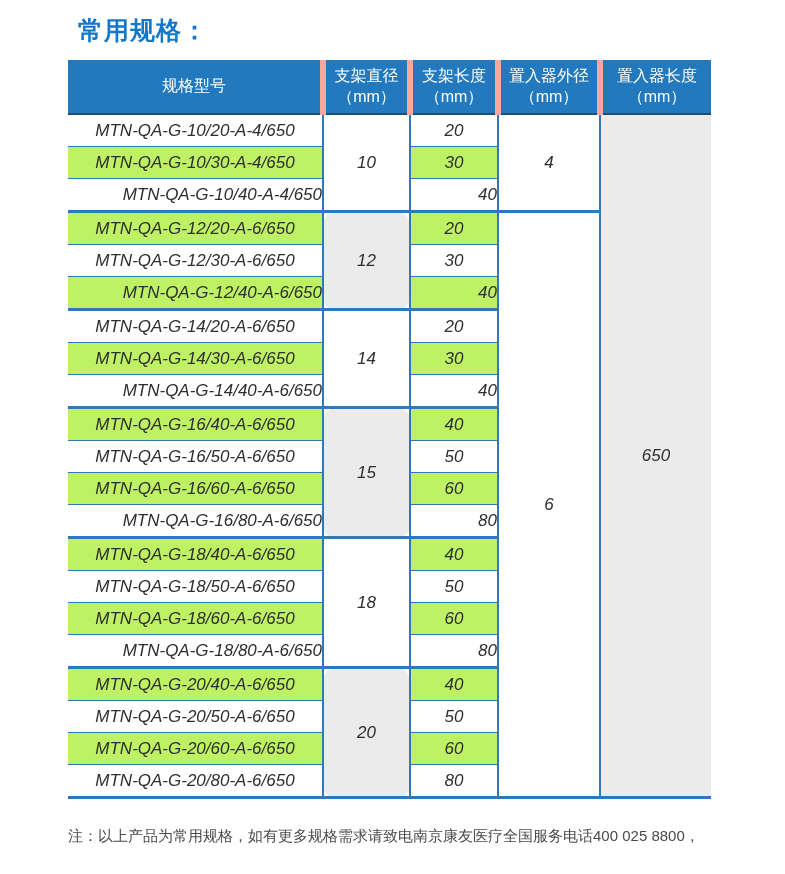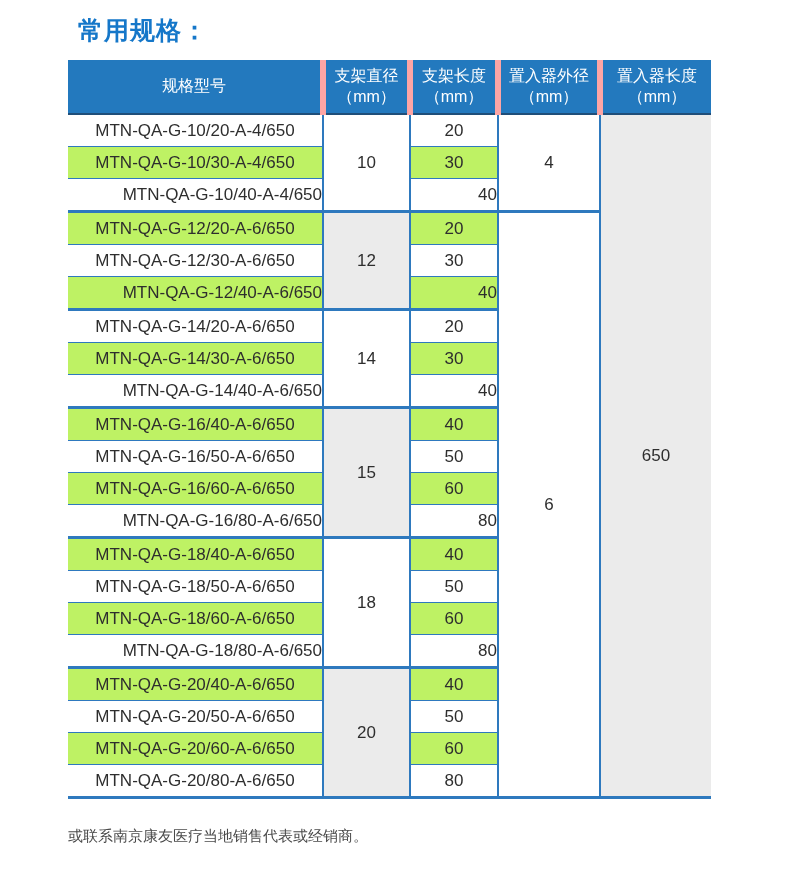--- a/index.html
+++ b/index.html
@@ -20,25 +20,25 @@
   col.c1{width:255px}col.c2{width:87px}col.c3{width:88px}col.c4{width:102px}col.c5{width:111px}
   th{
     background:#2379BE;color:#ffffff;font-weight:normal;
     font-size:16px;line-height:1.3;height:53px;padding:0;
     border-left:6px solid #fca5a5;border-bottom:2px solid #1F4E79;
     text-align:center;vertical-align:middle;
   }
   th:first-child{border-left:none;}
   td{
     height:31px;padding:0;text-align:center;vertical-align:middle;
-    font-size:17px;color:#2e2e2e;background:#ffffff;
+    font-size:17px;color:#2e2e2e;background:#ffffff;font-style:italic;
   }
   td.model{border-bottom:1px solid #2E79BE;}
   td.len{border-bottom:1px solid #2E79BE;border-left:2px solid #2E79BE;}
-  td.dia{border-left:2px solid #2E79BE;border-bottom:3px solid #2E79BE;}
+  td.dia{border-left:2px solid #2E79BE;border-bottom:3px solid #2E79BE;border-radius:13px;}
   td.outer{border-left:2px solid #2E79BE;}
   td.outer.grp-bottom{border-bottom:3px solid #2E79BE;}
   td.ins{border-left:2px solid #2E79BE;background:#EBEBEB;}
   tr.alt td.model, tr.alt td.len{background:#bef264;}
   td.bg-g{background:#EBEBEB;}
   tr.grp-end td.model, tr.grp-end td.len{border-bottom:3px solid #2E79BE;text-align:right;}
   .note{
     width:660px;margin-top:25px;font-size:15px;line-height:1.55;color:#4A4A4A;
   }
 </style>
@@ -175,15 +175,15 @@
         <td class="len">60</td>
       </tr>
       <tr>
         <td class="model">MTN-QA-G-20/80-A-6/650</td>
         <td class="len">80</td>
       </tr>
     </tbody>
   </table>
 
   <div class="note">
-    <div>或联系南京康友医疗当地销售代表或经销商。</div>
+    <div>注：以上产品为常用规格，如有更多规格需求请致电南京康友医疗全国服务电话400 025 8800，</div>
   </div>
 </div>
 
 </body></html>

